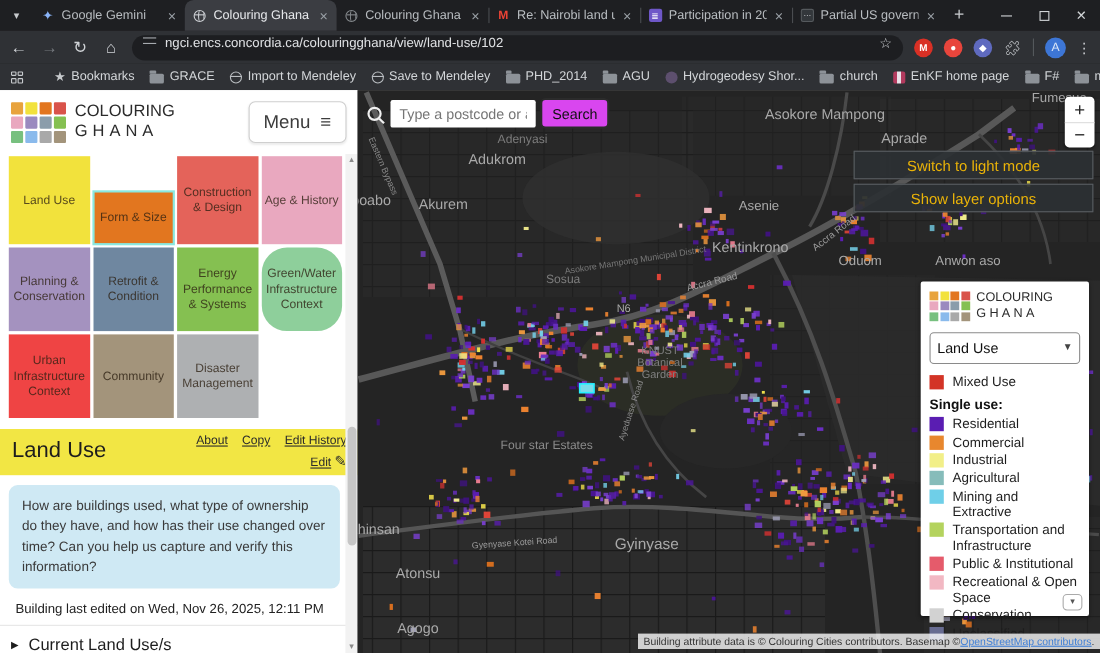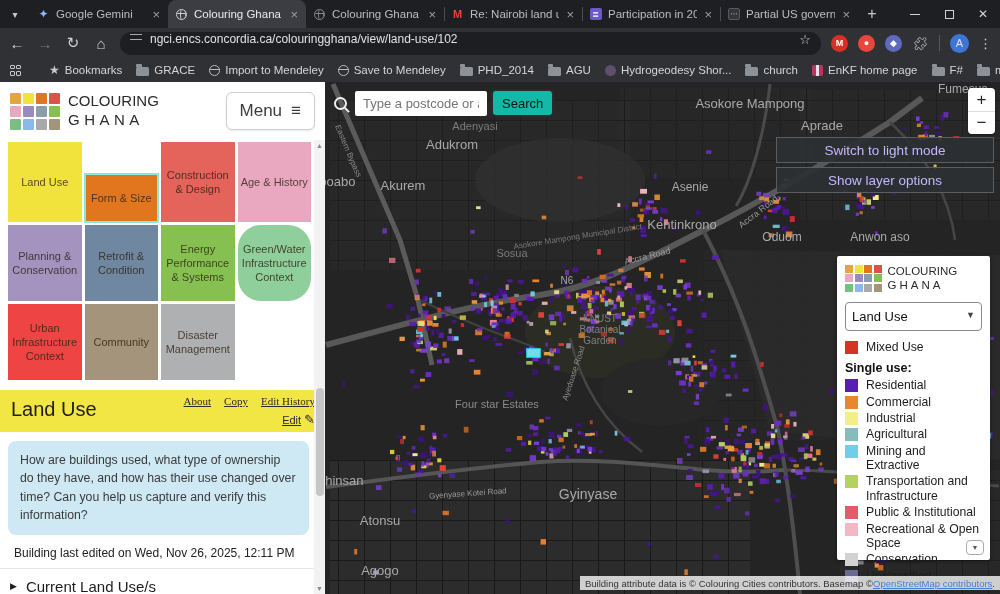--- a/index.html
+++ b/index.html
@@ -104,21 +104,21 @@
 
   .tile-grid { display:grid; grid-template-columns:repeat(4,1fr);
     grid-template-rows:80px 76px 76px; gap:3px; margin:2px 14px 10px 8px; }
   .tile { display:flex; align-items:center; justify-content:center; text-align:center;
     font-size:11px; color:rgba(45,32,18,.78); padding:3px; line-height:1.3; }
   .tile.selected { outline:2px solid #8ae8e0; outline-offset:-1px;margin-top:32px; }
 
   .lu-head { background:#f2e644; position:relative; height:42px; margin-top:8px; }
   .lu-title { position:absolute; left:11px; top:8px; font-size:20px; color:#1d1d1d; }
   .lu-links { position:absolute; right:10px; top:5px; font-size:11px; color:#2b2b2b; }
-  .lu-links a { color:#2b2b2b; text-decoration:underline; margin-left:13px;font-family:Liberation Serif, serif; }
+  .lu-links a { color:#2b2b2b; text-decoration:underline; margin-left:13px; }
   .lu-edit { position:absolute; right:10px; top:22px; font-size:11px; color:#2b2b2b;
     text-decoration:underline; }
   .pencil { font-size:13px; text-decoration:none; display:inline-block; margin-left:3px; }
 
   .info-box { margin:9px 16px 0 8px; background:#cfe9f4; border-radius:8px;
     padding:10px 12px; font-size:12.3px; color:#3a3a3a; line-height:1.5; }
   .last-edited { margin:11px 16px 0 14px; font-size:12px; color:#222; }
   .accordion { display:flex; align-items:center; gap:9px; padding:9px 10px;
     border-top:1px solid #e6e6e6; margin-top:8px; font-size:15px; color:#1d1d1d; }
   .acc-arrow { font-size:9px; color:#1d1d1d; }
@@ -137,32 +137,32 @@
   .map-svg-text { font-family:"Liberation Sans", sans-serif; }
 
   .search-wrap { position:absolute; left:9px; top:7px; display:flex; align-items:center;
     gap:8px; }
   .search-ic { width:13px; height:13px; border:2px solid #f0f0f0; border-radius:50%;
     position:relative; }
   .search-ic::after { content:""; position:absolute; width:6px; height:2px;
     background:#f0f0f0; transform:rotate(45deg); left:8px; top:10px; }
   .search-input { width:132px; height:25px; border:none; border-radius:2px;
     font-size:13px; padding:0 8px; color:#333; font-family:"Liberation Sans",sans-serif; }
-  .search-btn { height:28px; margin-left:-4px; background:#14b8a6; border:2px solid #2b2b2b;
+  .search-btn { height:28px; margin-left:-4px; background:#d946ef; border:2px solid #2b2b2b;
     border-radius:5px; font-size:13px; padding:0 9px; color:#111;
     font-family:"Liberation Sans",sans-serif; }
 
   .zoom-ctl { position:absolute; right:5px; top:6px; width:27px; background:#fff;
     border-radius:4px; box-shadow:0 1px 3px rgba(0,0,0,.4); }
   .zoom-btn { height:23px; display:flex; align-items:center; justify-content:center;
     font-size:17px; color:#222; }
   .zoom-btn + .zoom-btn { border-top:1px solid #ddd; }
 
   .map-btn { position:absolute; right:6px; width:218px; height:26px;
-    background:rgba(44,48,52,.93); border:1px solid #5a5e62; color:#c4b5fd;
+    background:rgba(44,48,52,.93); border:1px solid #5a5e62; color:#eab308;
     font-size:13.5px; display:flex; align-items:center; justify-content:center; }
   .map-btn.b1 { top:55px; } .map-btn.b2 { top:85px; }
 
   .legend { position:absolute; right:10px; top:174px; width:153px; height:304px;
     background:#fff; border-radius:2px; padding:8px 8px 6px 8px;
     box-shadow:0 1px 4px rgba(0,0,0,.4); }
   .lg-logo { display:flex; align-items:center; gap:6px; }
   .lg-grid { display:grid; grid-template-columns:repeat(4,8px); grid-auto-rows:8px; gap:1.5px; }
   .lg-text { color:#2b2b2b; font-size:11.5px; line-height:1.25; }
   .lg-text .l2 { letter-spacing:3px; }

